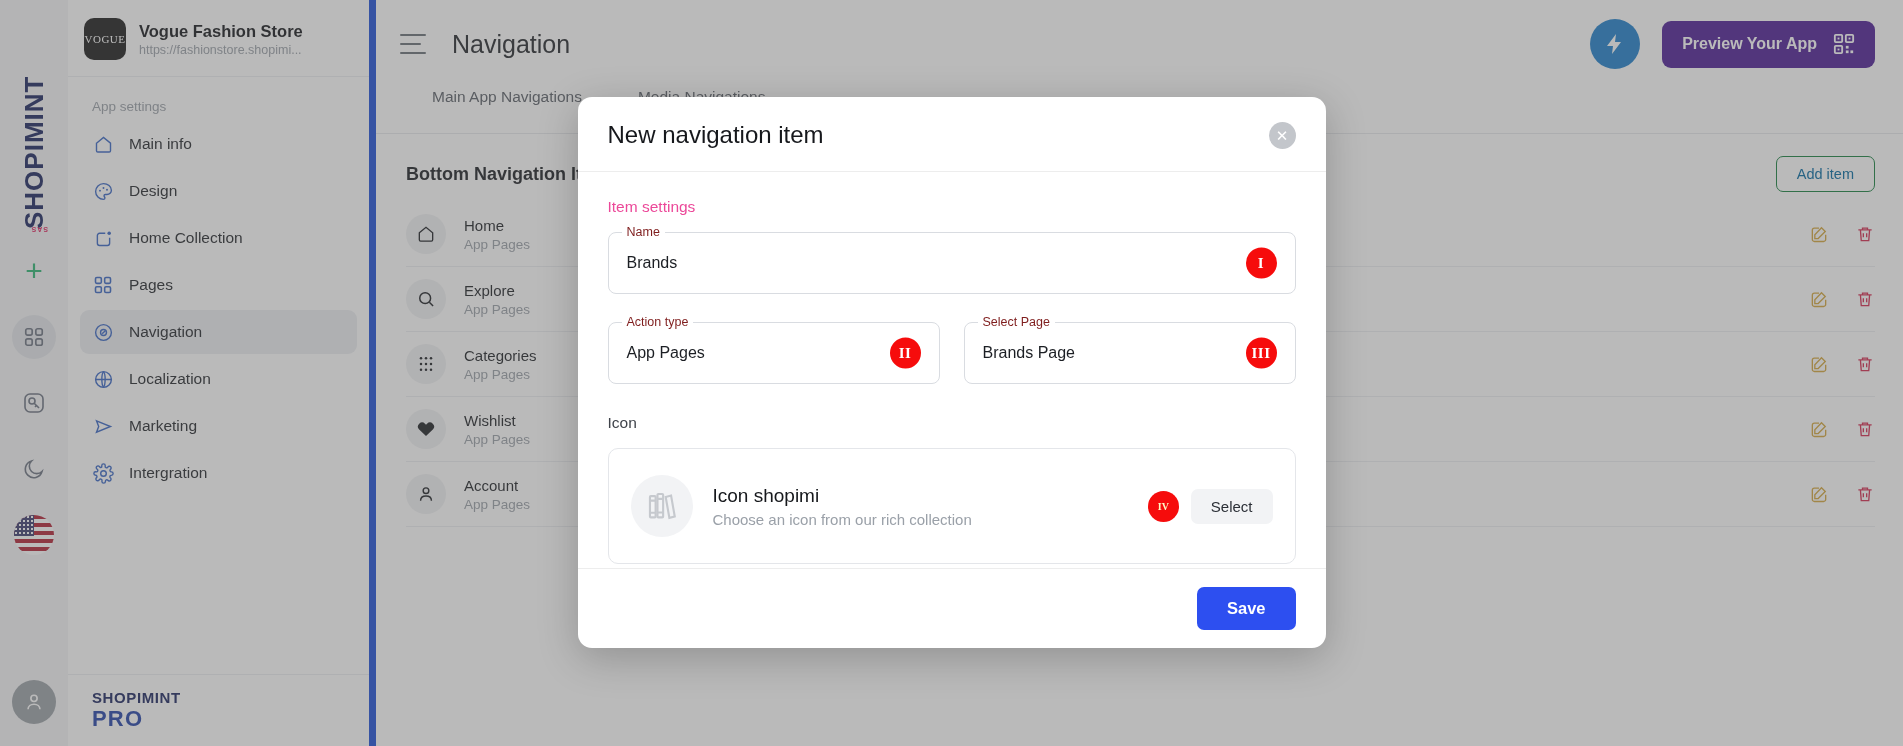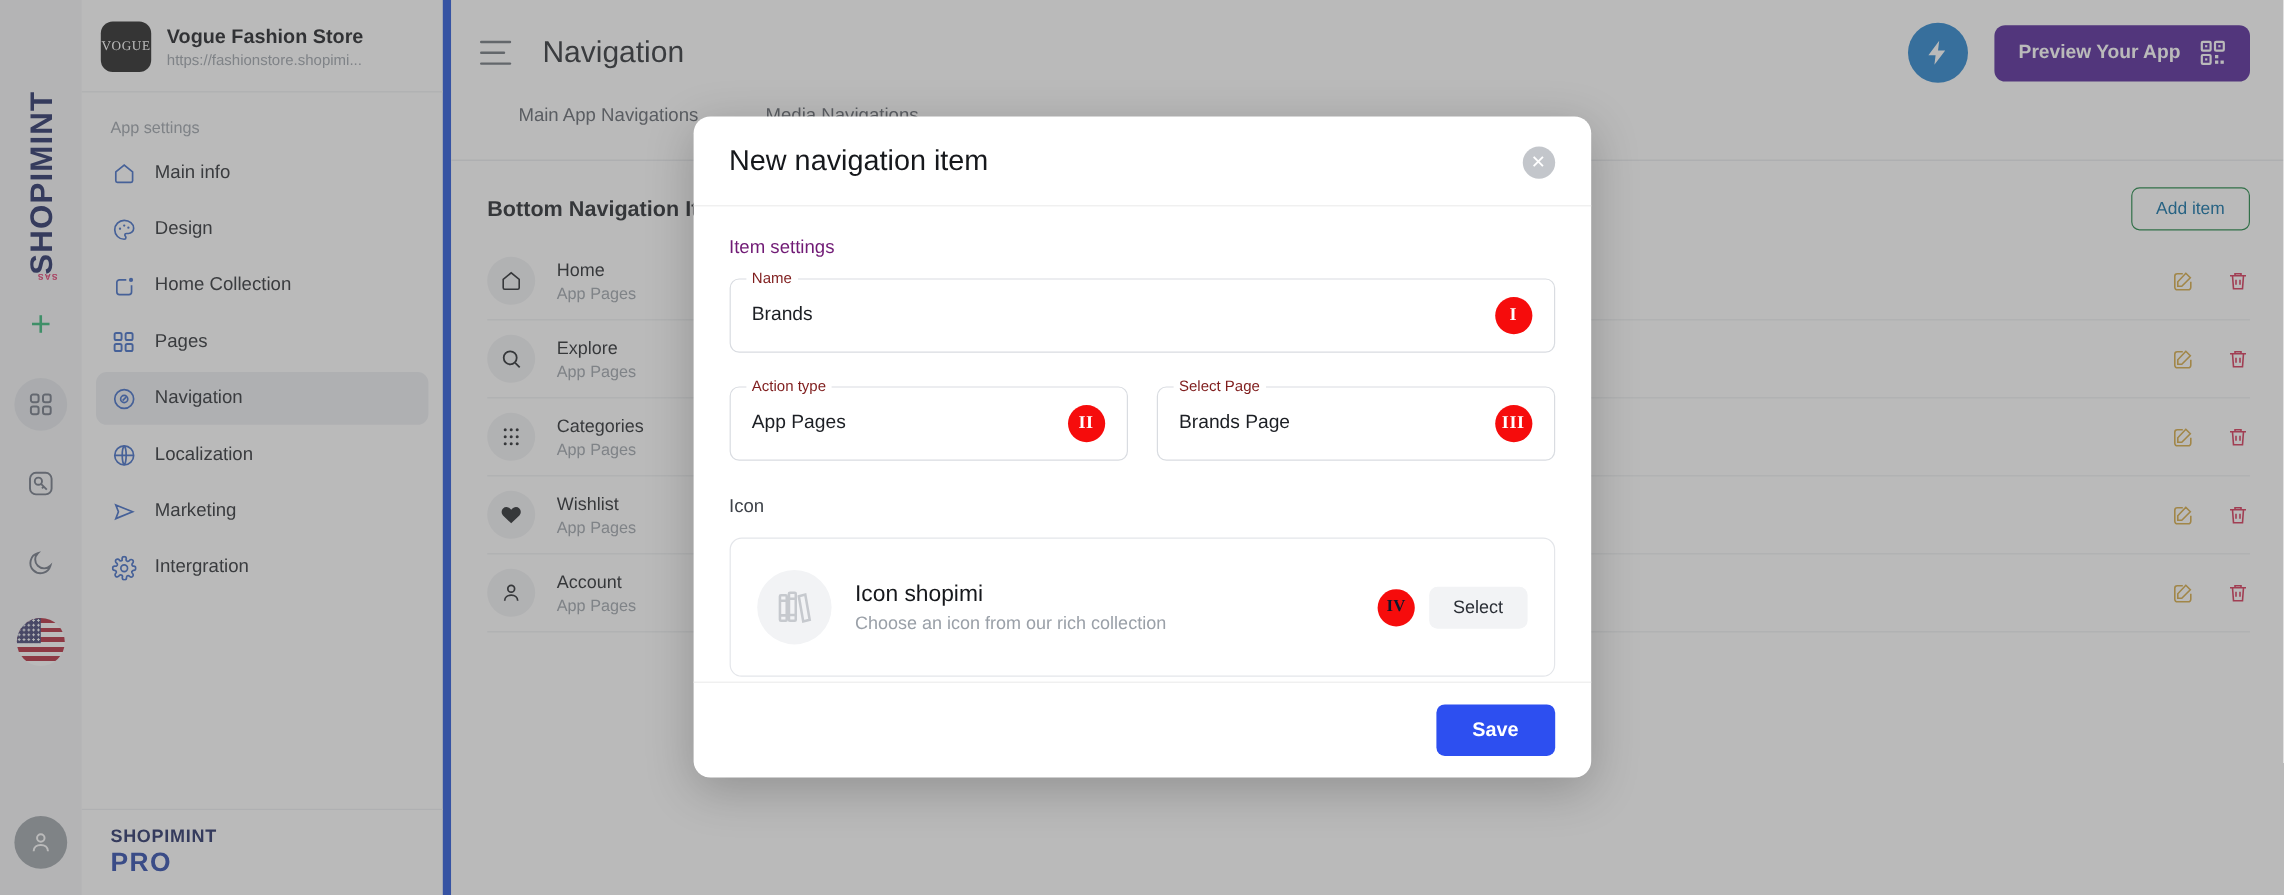--- a/index.html
+++ b/index.html
@@ -166,21 +166,21 @@
     display:flex; align-items:center; padding: 24px 30px 22px 30px;
     border-bottom: 1px solid #ededed;
   }
   .modal-title { font-size: 24px; color: #16181c; }
   .modal-close {
     margin-left: auto; width: 27px; height: 27px; border-radius: 50%;
     background: #c3c6cb; color: #ffffff; display:flex; align-items:center; justify-content:center;
     font-size: 15px; line-height: 1;
   }
   .modal-body { padding: 26px 30px 4px 30px; flex: 1; }
-  .section-label { font-size: 15.5px; color: #701a75; margin-bottom: 16px; }
+  .section-label { font-size: 15.5px; color: #ec4899; margin-bottom: 16px; }
 
   .field {
     position: relative; border: 1px solid #d9dce1; border-radius: 8px;
     height: 62px; display: flex; align-items: center; padding: 0 18px;
     background: #fff;
   }
   .field .legend {
     position: absolute; top: -8px; left: 13px; background: #fff;
     padding: 0 5px; font-size: 12.5px; color: #7f1d1d;
   }
@@ -203,22 +203,22 @@
   }
   .icon-bubble {
     width: 62px; height: 62px; border-radius: 50%; background: #f2f3f5;
     display:flex; align-items:center; justify-content:center; color: #c6c9ce; flex: 0 0 62px;
   }
   .icon-title { font-size: 19px; color: #16181c; }
   .icon-desc { font-size: 15px; color: #9aa0a8; margin-top: 4px; }
   .icon-right { margin-left: auto; display:flex; align-items:center; gap: 12px; position: relative;}
   .badge-inline {
     width: 31px; height: 31px; border-radius: 50%; background: #f60c0c;
-    color: #0f172a; display: flex; align-items: center; justify-content: center;
-    font-size: 14px; font-weight: 700; font-family: "Liberation Serif", serif;
+    color: #fef9c3; display: flex; align-items: center; justify-content: center;
+    font-size: 10px; font-weight: 700; font-family: "Liberation Serif", serif;
   }
   .select-btn {
     background: #f2f3f5; color: #2b2f36; border-radius: 7px;
     padding: 9px 20px; font-size: 15px;
   }
   .modal-foot {
     border-top: 1px solid #ededed; padding: 18px 30px; display: flex; justify-content: flex-end;
   }
   .save-btn {
     background: #2d4ff0; color: #fff; border-radius: 7px;

